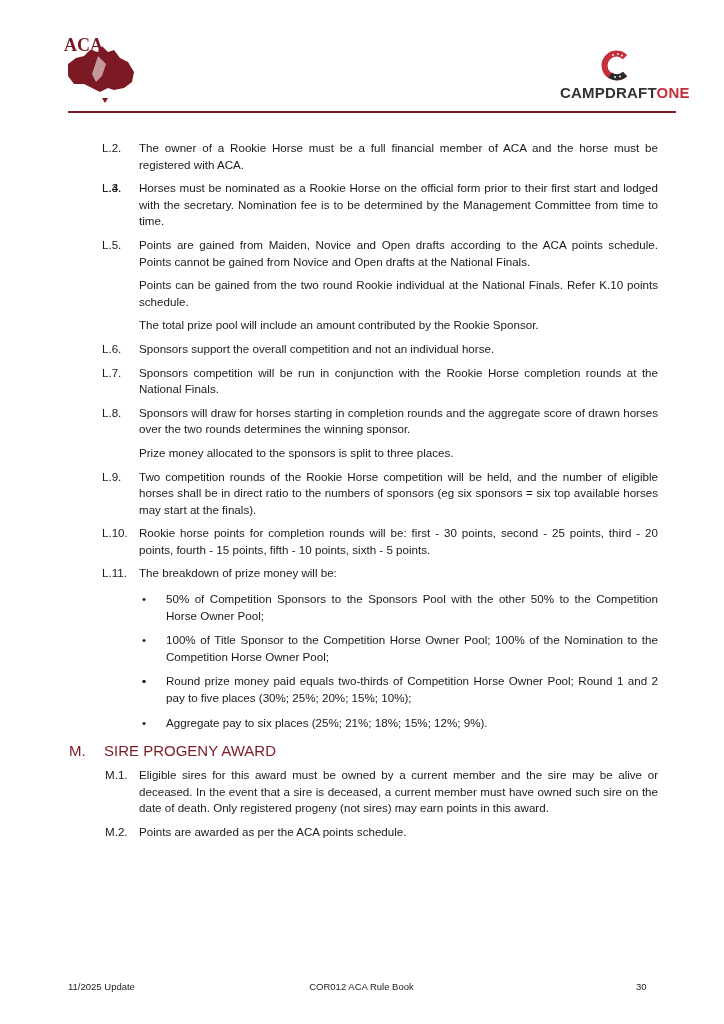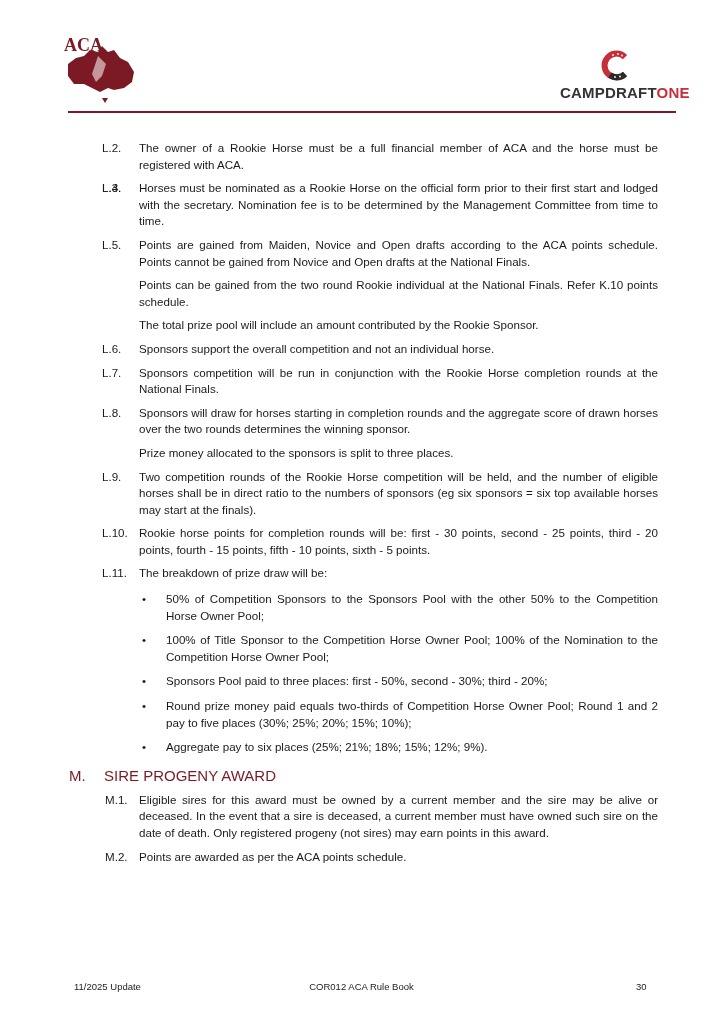--- a/index.html
+++ b/index.html
@@ -23,21 +23,21 @@
     .bullet { position: relative; padding-left: 166px; padding-right: 66px; margin-bottom: 8px; text-align: justify; }
     .bullet .dot { position: absolute; left: 142px; top: 0; }
 
     .section-head { position: relative; margin-top: 10px; margin-bottom: 6px; color: #7b1a24; font-size: 15px; line-height: 20px; }
     .section-head .letter { position: absolute; left: 69px; }
     .section-head .title { padding-left: 104px; text-align: center; }
     .mitem { position: relative; padding-left: 139px; padding-right: 66px; margin-bottom: 7px; text-align: justify; }
     .mitem .num { position: absolute; left: 105px; top: 0; }
 
     .footer { position: absolute; left: 0; top: 981px; width: 724px; font-size: 9.5px; color: #222; }
-    .footer .left { position: absolute; left: 74px; }
+    .footer .left { position: absolute; left: 68px; }
     .footer .center { position: absolute; left: 0; width: 723px; text-align: center; }
     .footer .right { position: absolute; left: 636px; }
   </style>
 </head>
 <body>
 
 <div class="header">
   <div class="aca-logo">
     <svg width="80" height="70" viewBox="0 0 80 70">
       <path d="M6 30 L14 24 L22 22 L28 16 L36 18 L40 12 L46 18 L52 16 L58 24 L66 28 L72 38 L70 48 L62 54 L52 56 L46 54 L38 58 L30 54 L22 50 L12 50 L6 42 Z" fill="#7b1a24"></path>
@@ -69,26 +69,26 @@
   <div class="item"><span class="num">L.4.</span><span>Horses must be nominated as a Rookie Horse on the official form prior to their first start and lodged with the secretary. Nomination fee is to be determined by the Management Committee from time to time.</span></div>
   <div class="item"><span class="num">L.5.</span><span>Points are gained from Maiden, Novice and Open drafts according to the ACA points schedule. Points cannot be gained from Novice and Open drafts at the National Finals.</span></div>
   <div class="para">Points can be gained from the two round Rookie individual at the National Finals. Refer K.10 points schedule.</div>
   <div class="para">The total prize pool will include an amount contributed by the Rookie Sponsor.</div>
   <div class="item"><span class="num">L.6.</span><span>Sponsors support the overall competition and not an individual horse.</span></div>
   <div class="item"><span class="num">L.7.</span><span>Sponsors competition will be run in conjunction with the Rookie Horse completion rounds at the National Finals.</span></div>
   <div class="item"><span class="num">L.8.</span><span>Sponsors will draw for horses starting in completion rounds and the aggregate score of drawn horses over the two rounds determines the winning sponsor.</span></div>
   <div class="para">Prize money allocated to the sponsors is split to three places.</div>
   <div class="item"><span class="num">L.9.</span><span>Two competition rounds of the Rookie Horse competition will be held, and the number of eligible horses shall be in direct ratio to the numbers of sponsors (eg six sponsors = six top available horses may start at the finals).</span></div>
   <div class="item"><span class="num">L.10.</span><span>Rookie horse points for completion rounds will be: first - 30 points, second - 25 points, third - 20 points, fourth - 15 points, fifth - 10 points, sixth - 5 points.</span></div>
-  <div class="item" style="margin-bottom:9px"><span class="num">L.11.</span><span>The breakdown of prize draw will be:</span></div>
+  <div class="item" style="margin-bottom:9px"><span class="num">L.11.</span><span>The breakdown of prize money will be:</span></div>
 
   <ul class="bullets">
     <li class="bullet"><span class="dot">•</span><span>50% of Competition Sponsors to the Sponsors Pool with the other 50% to the Competition Horse Owner Pool;</span></li>
     <li class="bullet"><span class="dot">•</span><span>100% of Title Sponsor to the Competition Horse Owner Pool; 100% of the Nomination to the Competition Horse Owner Pool;</span></li>
-    <li class="bullet"><span class="dot">•</span><span>Sponsors Pool paid to three places: first - 50%, second - 30%; third - 20%;</span></li>
+    <li class="bullet"><span class="dot">•</span></li>
     <li class="bullet"><span class="dot">•</span><span>Round prize money paid equals two-thirds of Competition Horse Owner Pool; Round 1 and 2 pay to five places (30%; 25%; 20%; 15%; 10%);</span></li>
     <li class="bullet"><span class="dot">•</span><span>Aggregate pay to six places (25%; 21%; 18%; 15%; 12%; 9%).</span></li>
   </ul>
 
   <div class="section-head">
     <span class="letter">M.</span>
     <span class="title">SIRE PROGENY AWARD</span>
   </div>
   <div class="mitem"><span class="num">M.1.</span><span>Eligible sires for this award must be owned by a current member and the sire may be alive or deceased. In the event that a sire is deceased, a current member must have owned such sire on the date of death. Only registered progeny (not sires) may earn points in this award.</span></div>
   <div class="mitem"><span class="num">M.2.</span><span>Points are awarded as per the ACA points schedule.</span></div>

